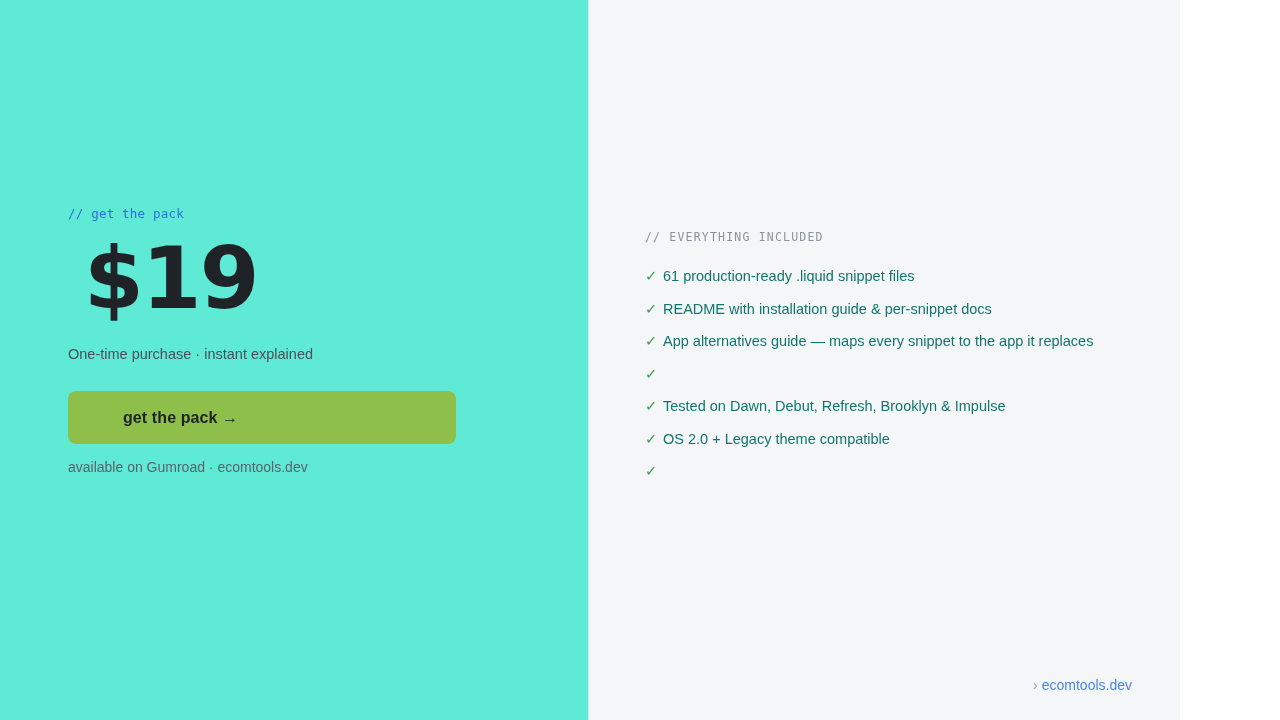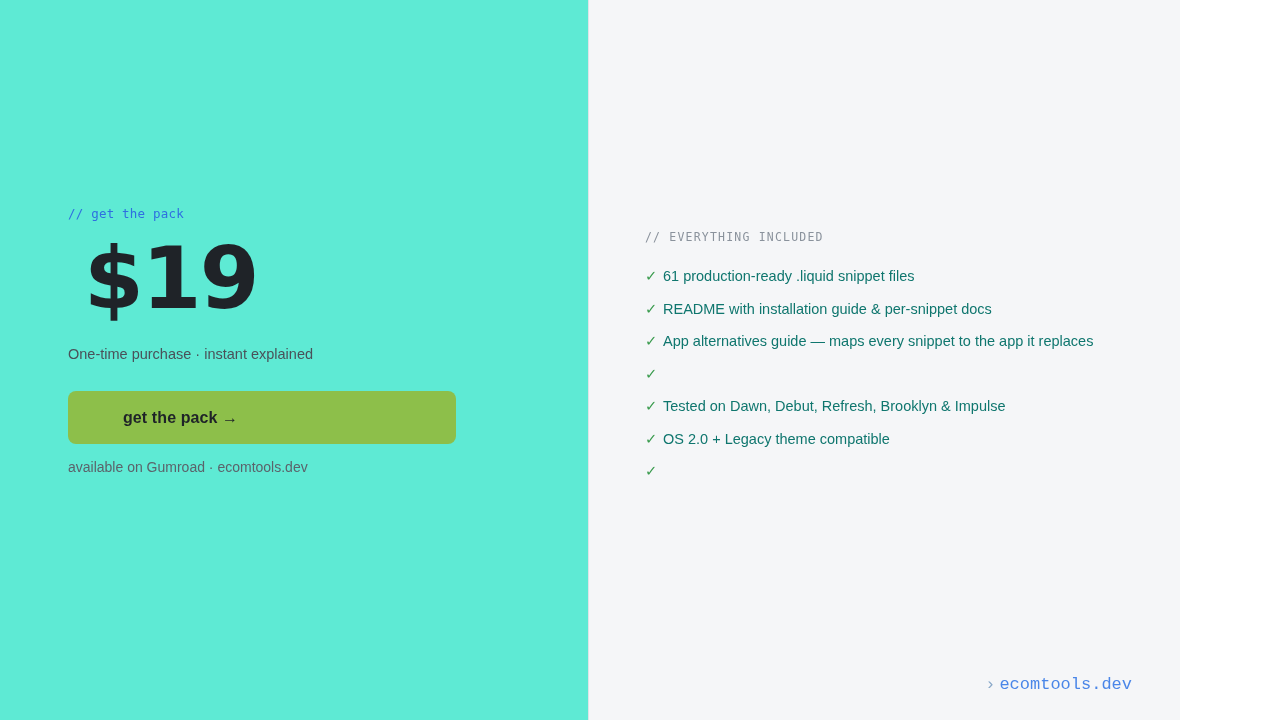--- a/index.html
+++ b/index.html
@@ -141,22 +141,22 @@
   .feature-text {
     font-size: 14.5px;
     color: #0f766e;
     line-height: 20px;
     white-space: nowrap;
   }
   .footer-mark {
     position: absolute;
     right: 48px;
     bottom: 27px;
-    font-family: Liberation Mono, monospace;
-    font-size: 17px;
+    font-family: Liberation Sans, sans-serif;
+    font-size: 14px;
     color: #4a86e8;
     line-height: 16px;
     white-space: nowrap;
   }
   .footer-chevron {
     color: #8aa9c9;
     margin-right: 4px;
   }
 </style>
 </head>

